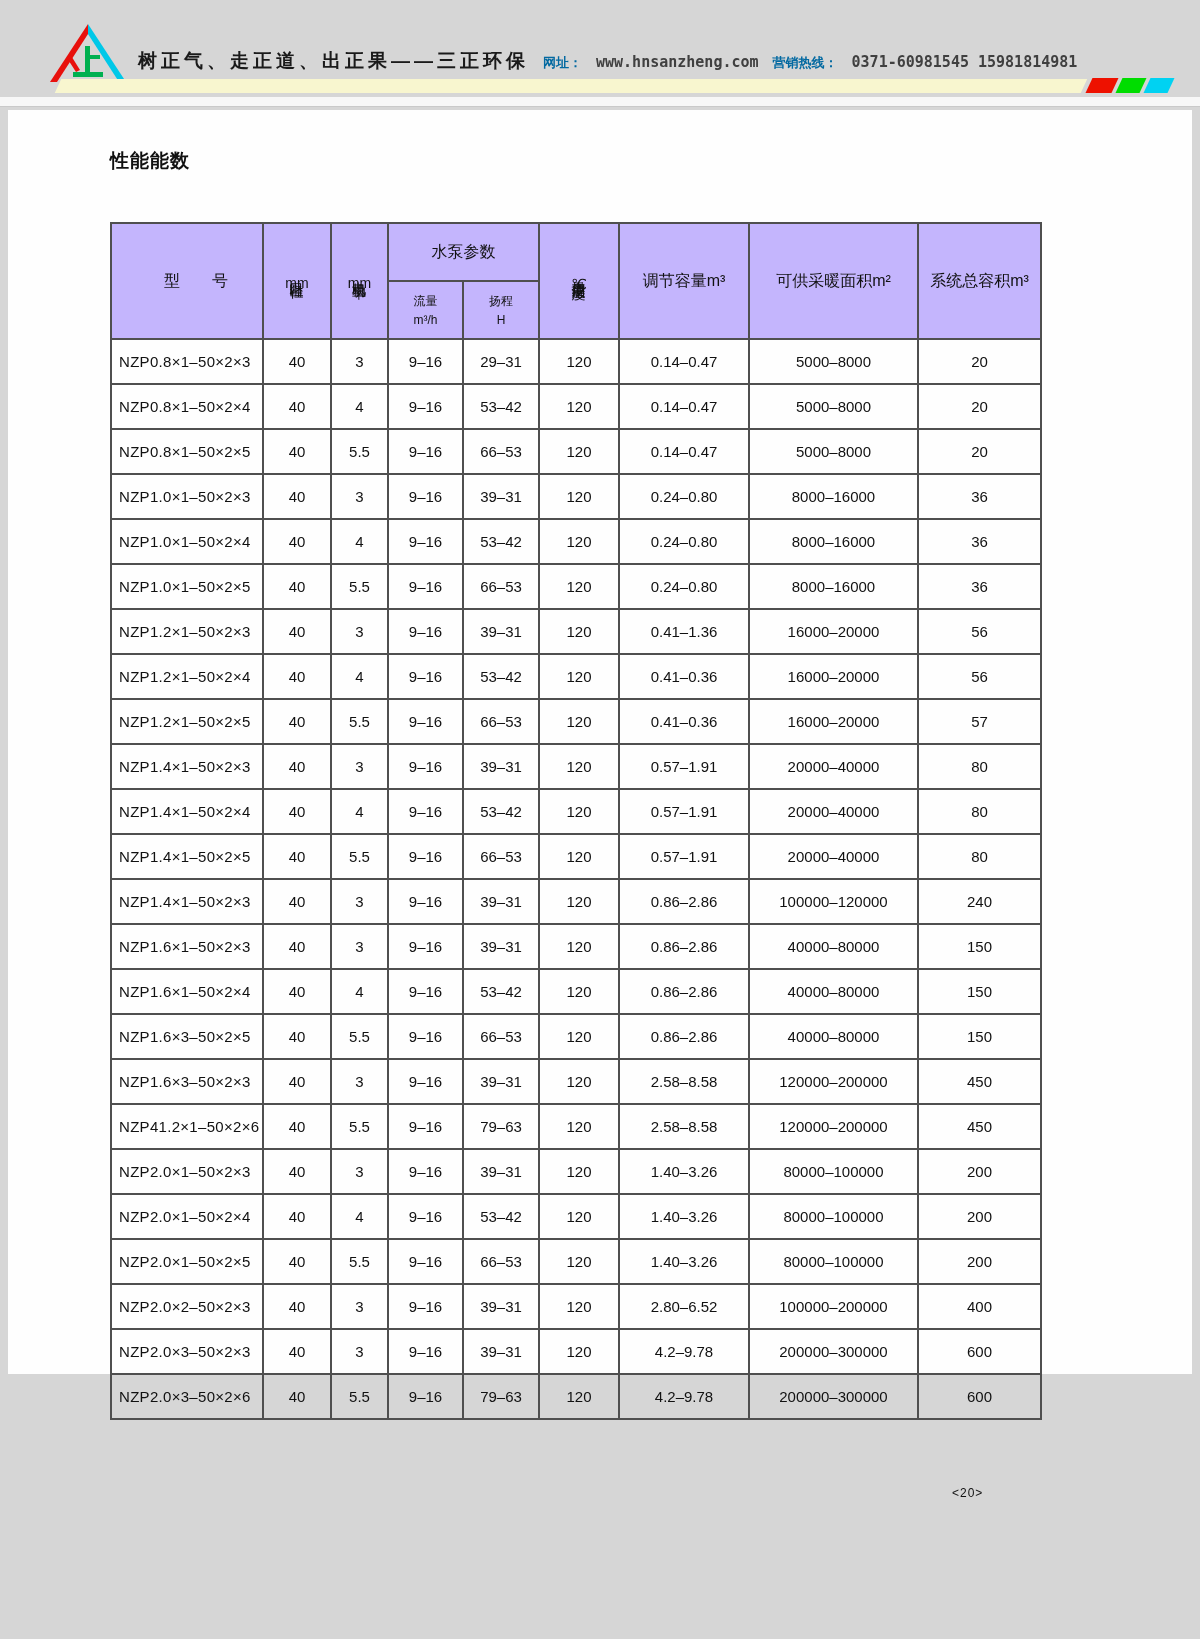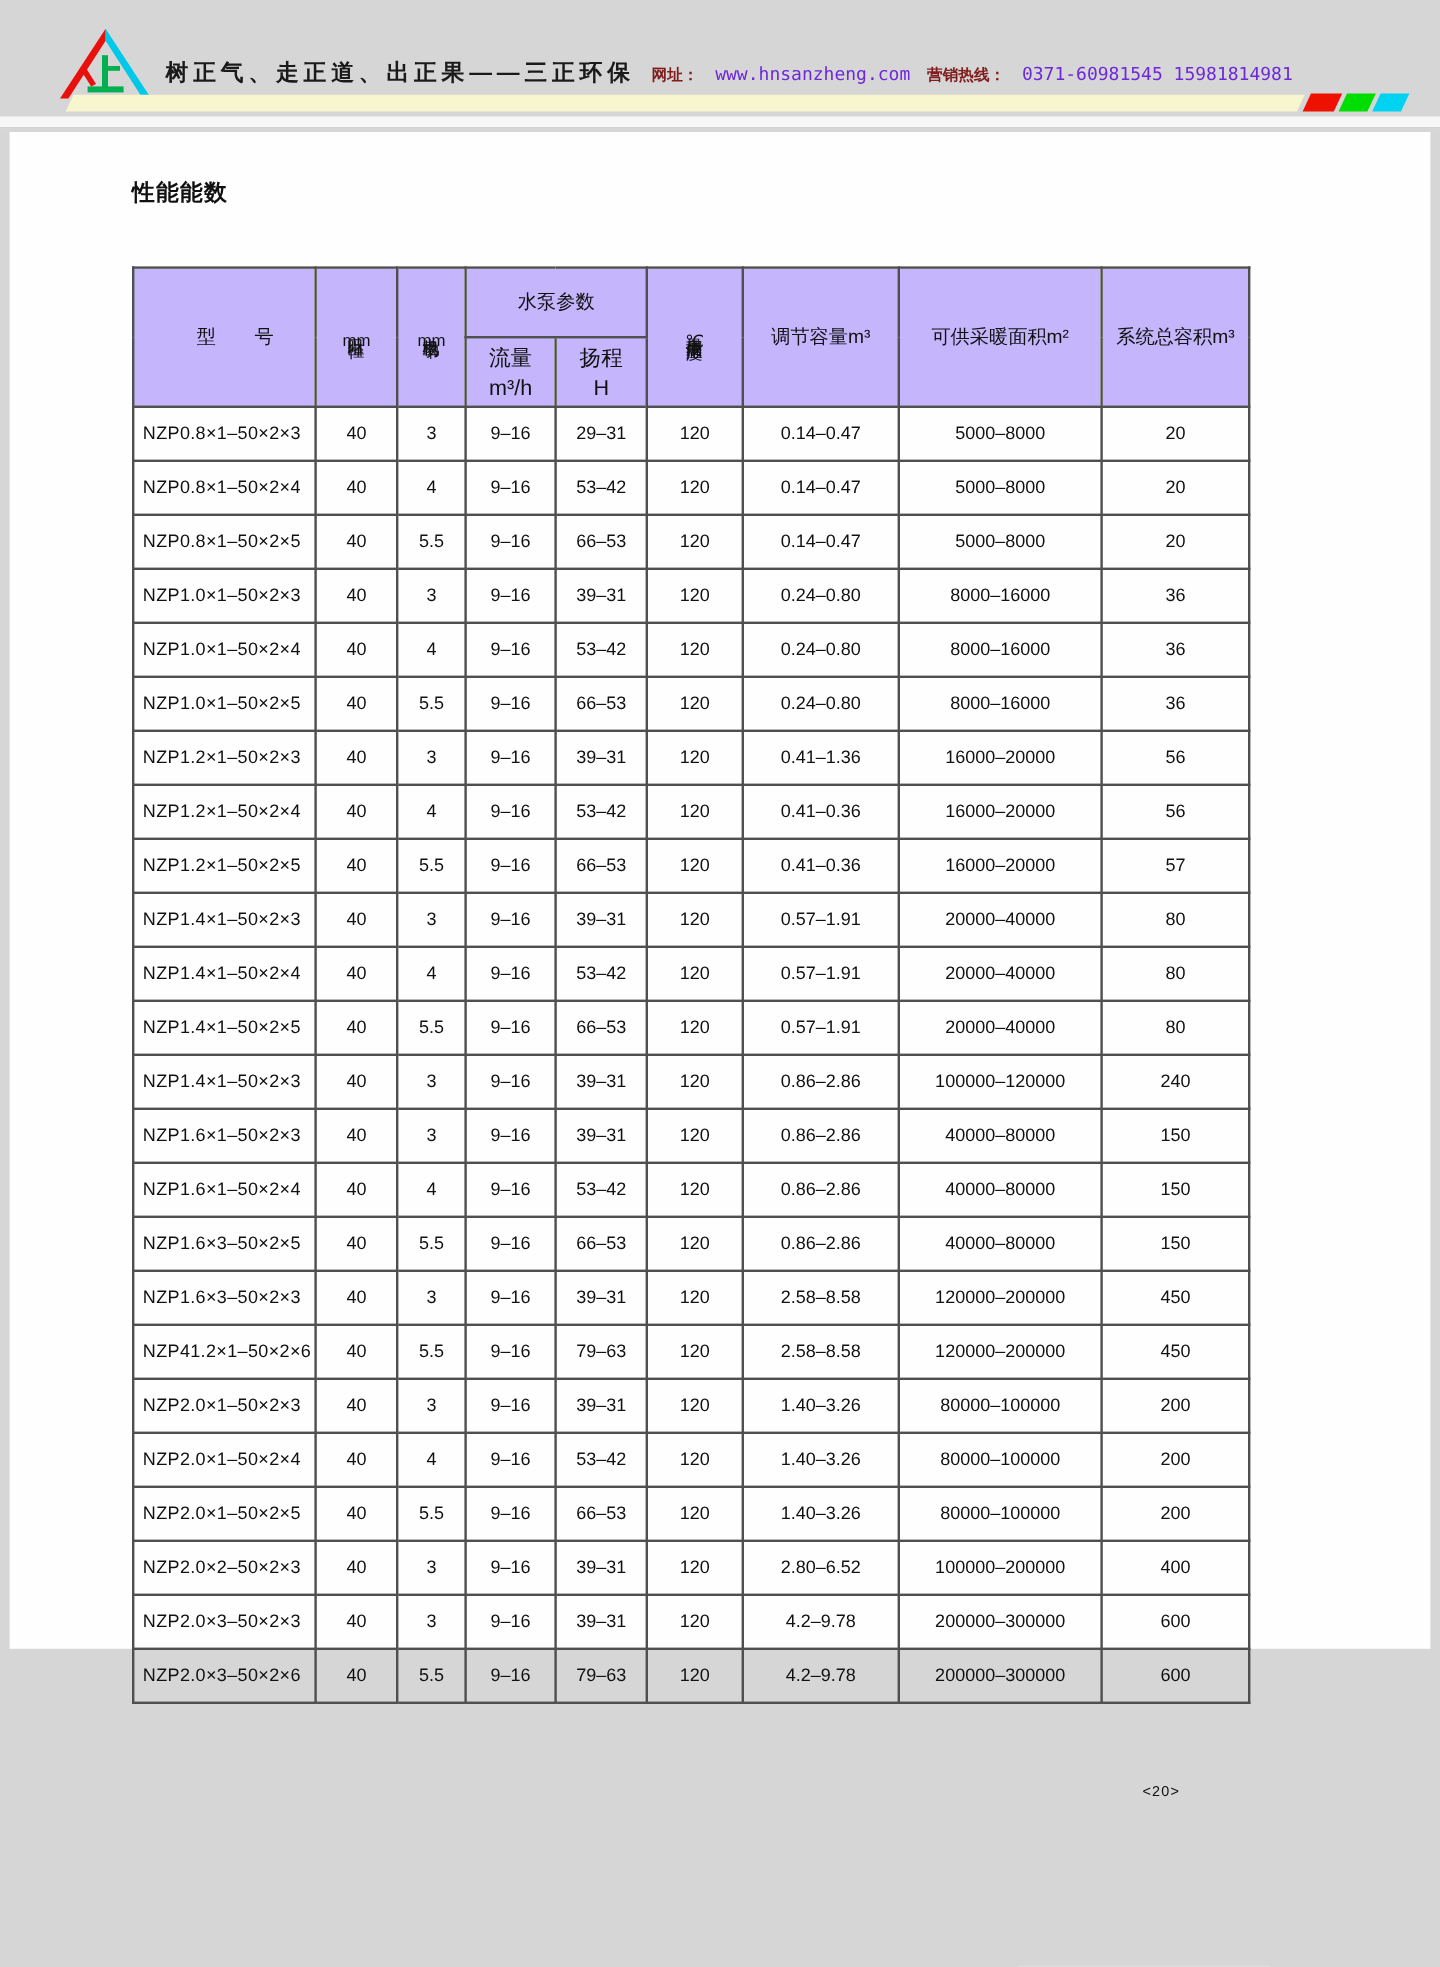--- a/index.html
+++ b/index.html
@@ -9,22 +9,22 @@
     font-family:"Liberation Sans","DejaVu Sans",sans-serif;
     color:#111;
   }
   
   .top-band{position:absolute;top:0;left:0;width:1200px;height:120px;background:#d6d6d6;}
   .logo{position:absolute;left:42px;top:22px;width:92px;height:78px;}
   .brand-line{
     position:absolute;left:138px;top:48px;display:flex;align-items:baseline;gap:14px;white-space:nowrap;
   }
   .slogan{font-size:19px;font-weight:bold;letter-spacing:4px;color:#1a1a1a;}
-  .lbl{font-size:13px;font-weight:bold;color:#7f1d1d;}
-  .mono{font-family:"DejaVu Sans Mono","Liberation Mono",monospace;font-size:15px;color:#6d28d9;}
+  .lbl{font-size:13px;font-weight:bold;color:#0369a1;}
+  .mono{font-family:"DejaVu Sans Mono","Liberation Mono",monospace;font-size:15px;color:#404040;font-weight:bold;}
   .stripe{
     position:absolute;top:79px;left:58px;width:1026px;height:14px;
     background:#f8f6cf;transform:skewX(-25deg);
   }
   .pgram{position:absolute;top:78px;height:15px;transform:skewX(-25deg);}
   .pg-red{left:1089px;width:26px;background:#ee1100;}
   .pg-green{left:1119px;width:24px;background:#00dd00;}
   .pg-cyan{left:1147px;width:24px;background:#00d2f2;}
   .white-strip{position:absolute;top:97px;left:0;width:1200px;height:9px;background:#f7f7f7;border-bottom:1px solid #c9c9c9;}
   
@@ -43,21 +43,21 @@
   }
   table.spec th{background:#c4b5fd;font-size:16px;}
   table.spec thead tr:first-child th{height:56px;}
   table.spec thead tr:last-child th{height:56px;}
   th.vcell .vwrap{display:flex;flex-direction:column;align-items:center;justify-content:center;gap:1px;}
   .vtext{
     writing-mode:vertical-lr;text-orientation:upright;
     font-size:14px;letter-spacing:1px;line-height:1;
   }
   .unit{font-size:14px;line-height:1.1;text-align:center;}
-  .stack{display:flex;flex-direction:column;justify-content:center;gap:3px;font-size:18px;}
+  .stack{display:flex;flex-direction:column;justify-content:center;gap:3px;font-size:12px;}
   .model-head{letter-spacing:8px;margin-left:26px;}
   table.spec td{height:43px;font-size:15px;}
   table.spec td.model-cell{text-align:left;padding-left:7px;font-size:15px;letter-spacing:0.3px;}
 </style>
 </head>
 <body>
 
 <div class="top-band">
   <svg class="logo" viewBox="0 0 92 78">
     <polygon points="46,2 8,60 15,60 46,12" fill="#e8100c"></polygon>

